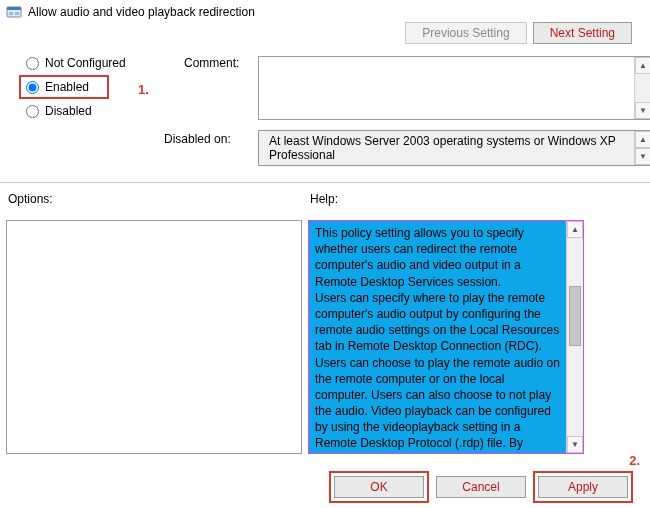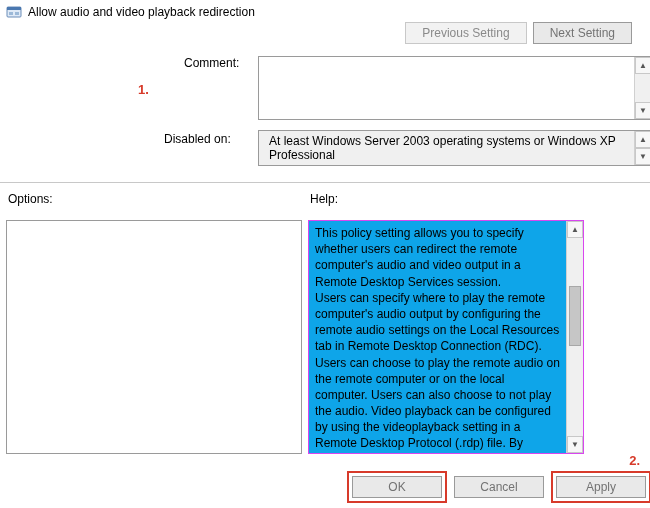--- a/index.html
+++ b/index.html
@@ -29,21 +29,21 @@
     position: absolute;
     top: 22px; right: 18px;
     display: flex; gap: 6px; justify-content: flex-end;
   }
   button.win {
     font: inherit;
     background: #e9e9e9;
     border: 1px solid #9a9a9a;
     padding: 3px 16px;
     min-width: 90px;
-    color: #737373;
+    color: #b91c1c;
   }
   button.win:disabled {
     color: #8a8a8a;
     background: #f2f2f2;
     border-color: #c8c8c8;
   }
 
   .config-row {
     position: absolute;
     left: 26px; top: 56px;
@@ -157,21 +157,21 @@
   .help-scroll .track { flex: 1; position: relative; }
   .help-scroll .thumb {
     position: absolute; left: 2px; right: 2px;
     top: 48px; height: 60px;
     background: #c6c6c6;
     border: 1px solid #a8a8a8;
   }
 
   .bottom-buttons {
     position: absolute;
-    right: 4px; bottom: 10px;
+    right: 22px; bottom: 10px;
     display: flex; gap: 12px; align-items: center; margin-left: 16px;
   }
   .btn-wrap { position: relative; display: inline-block; }
   .red-outline {
     position: absolute;
     left: -5px; top: -5px; right: -5px; bottom: -5px;
     border: 2.5px solid #d73a2a;
     pointer-events: none;
   }
   .annot2 { position: absolute; right: 10px; bottom: 40px; color:#d73a2a; font-weight:600; font-size:13px;}
@@ -193,20 +193,35 @@
     </span>
     <span class="title">Allow audio and video playback redirection</span>
   </div>
 
   <div class="topbuttons">
     <button class="win" disabled="">Previous Setting</button>
     <button class="win">Next Setting</button>
   </div>
 
   <div class="config-row">
+    <div class="radios">
+      <label class="radio">
+        <input type="radio" name="state" style="">
+        <span>Not Configured</span>
+      </label>
+      <label class="radio">
+        <div class="enabled-highlight"></div>
+        <input type="radio" name="state" checked="" style="">
+        <span>Enabled</span>
+      </label>
+      <label class="radio">
+        <input type="radio" name="state" style="">
+        <span>Disabled</span>
+      </label>
+    </div>
     <span class="annot annot1">1.</span>
 
     <span class="comment-label">Comment:</span>
     <span class="supported-label">Disabled on:</span>
 
     <div class="comment-box">
       <textarea style=""></textarea>
       <div class="scroll-col">
         <div class="scroll-btn">▲</div>
         <div class="scroll-btn">▼</div>

